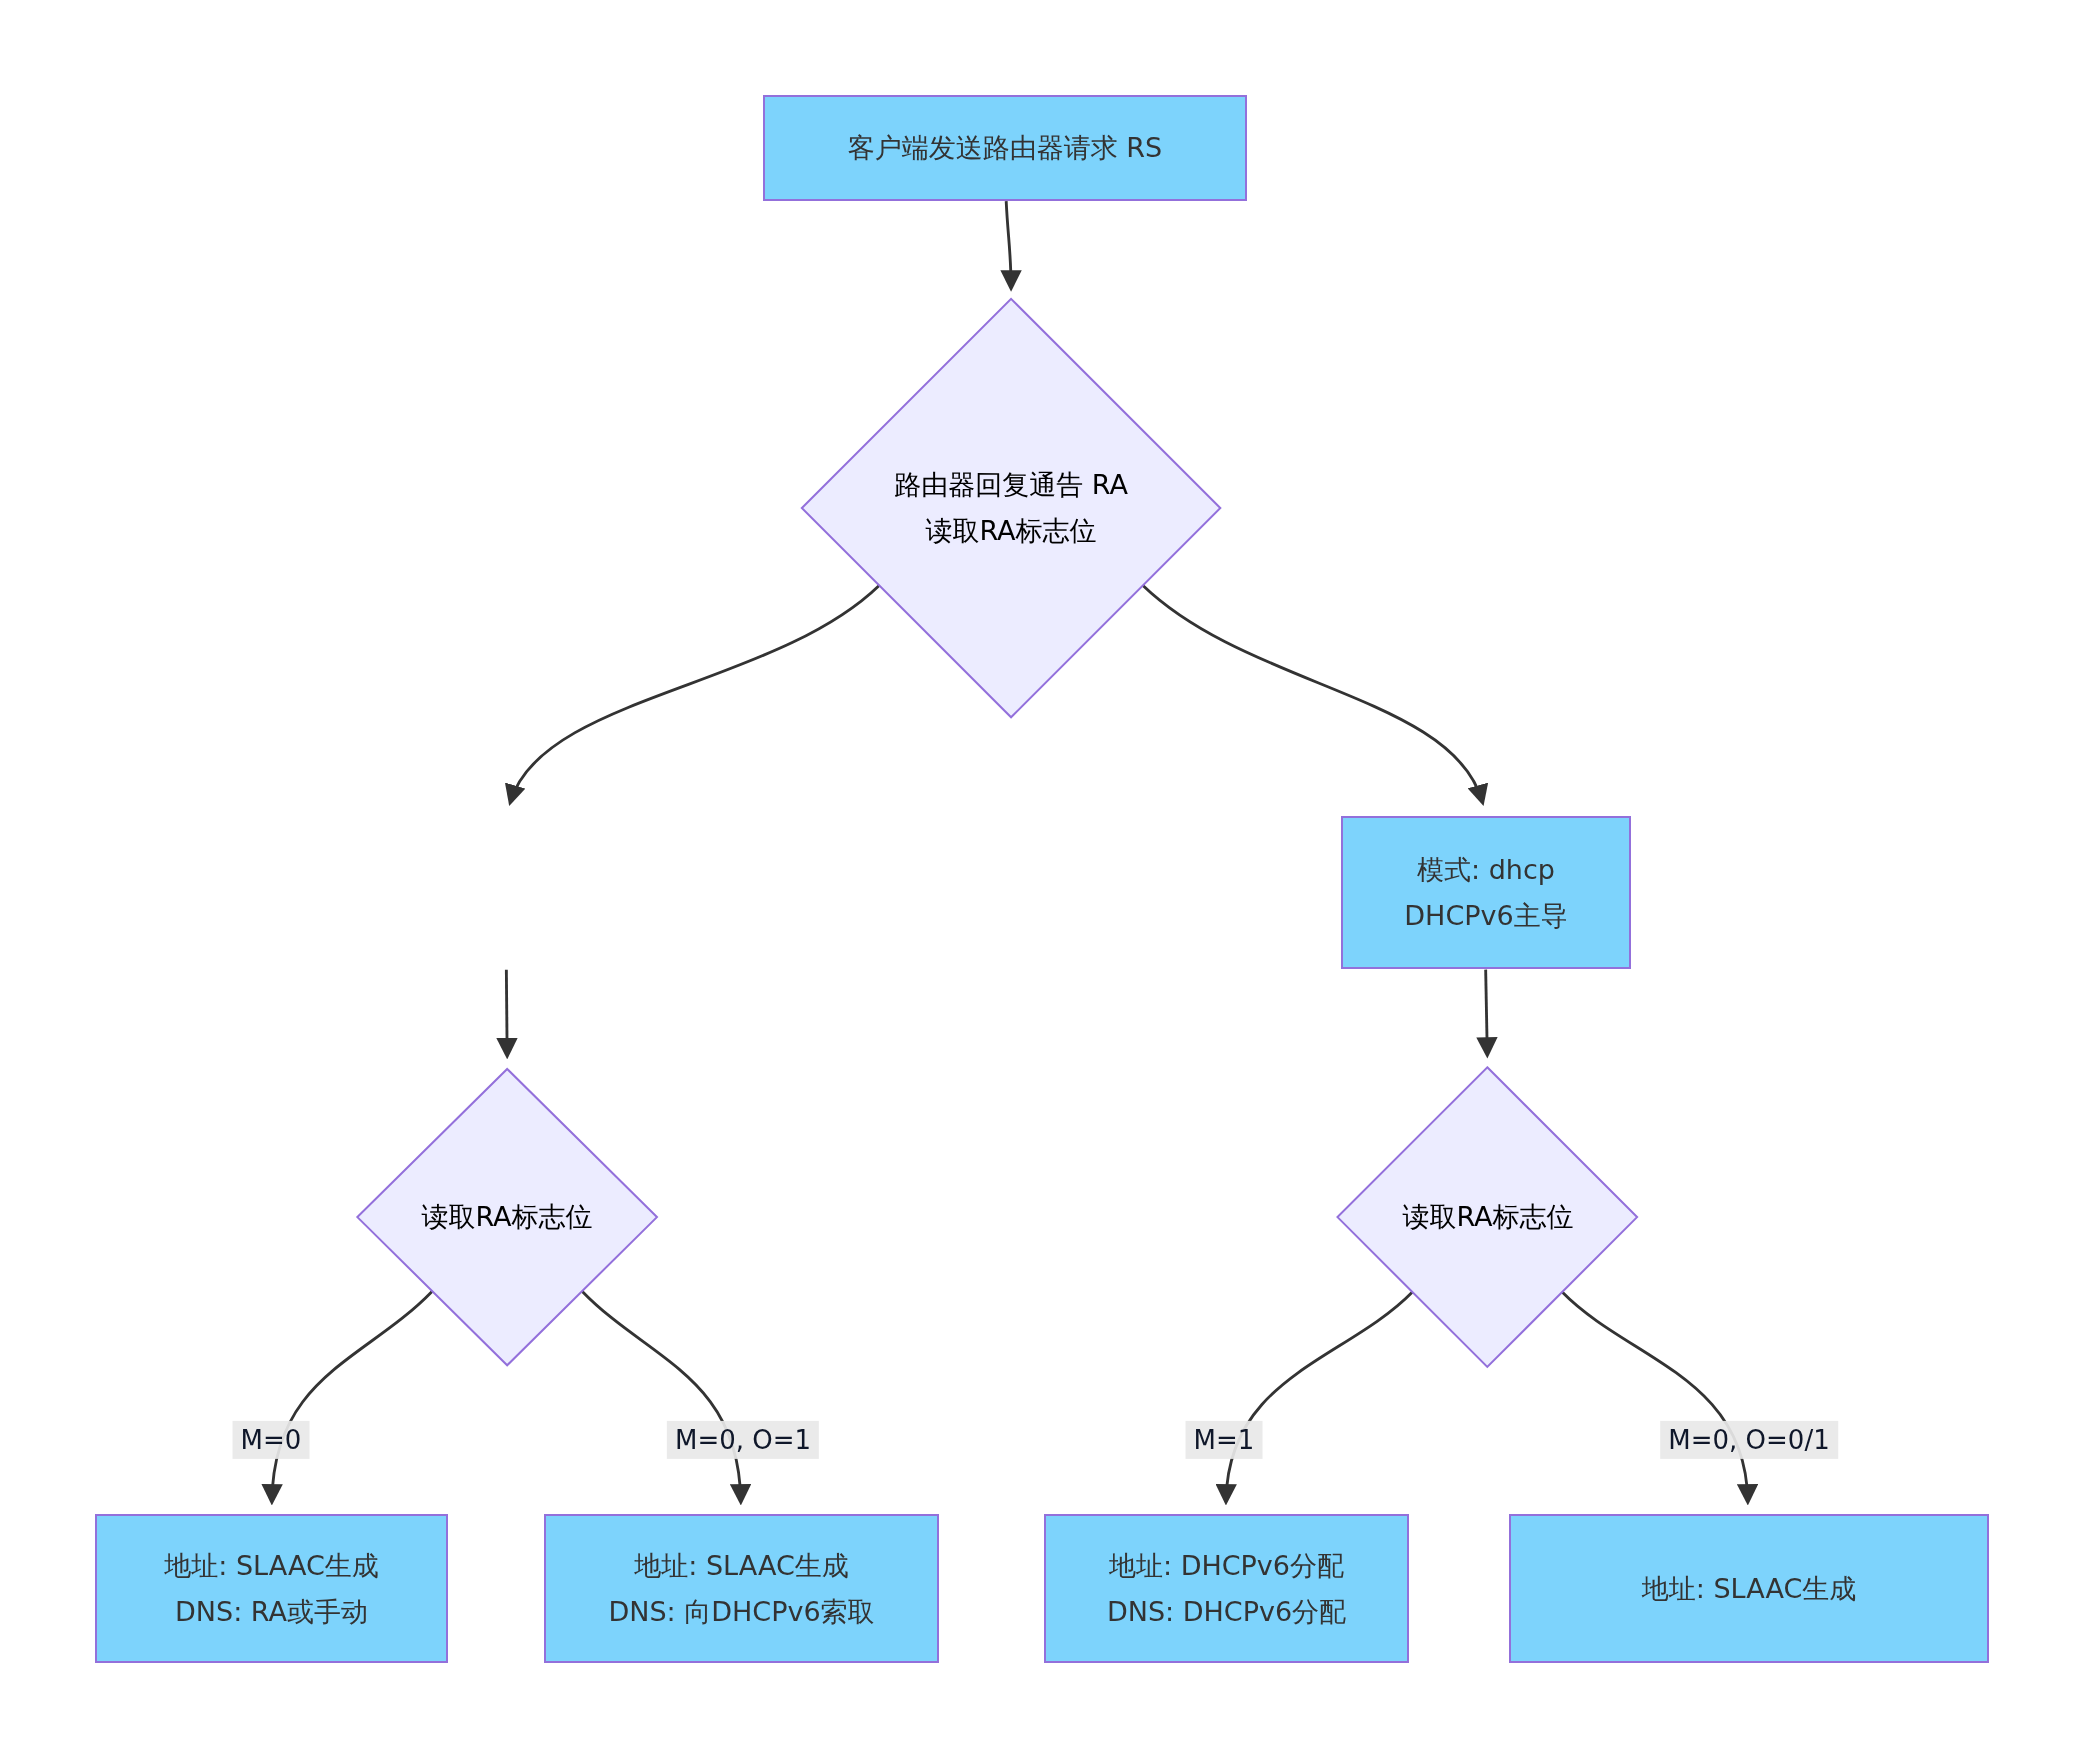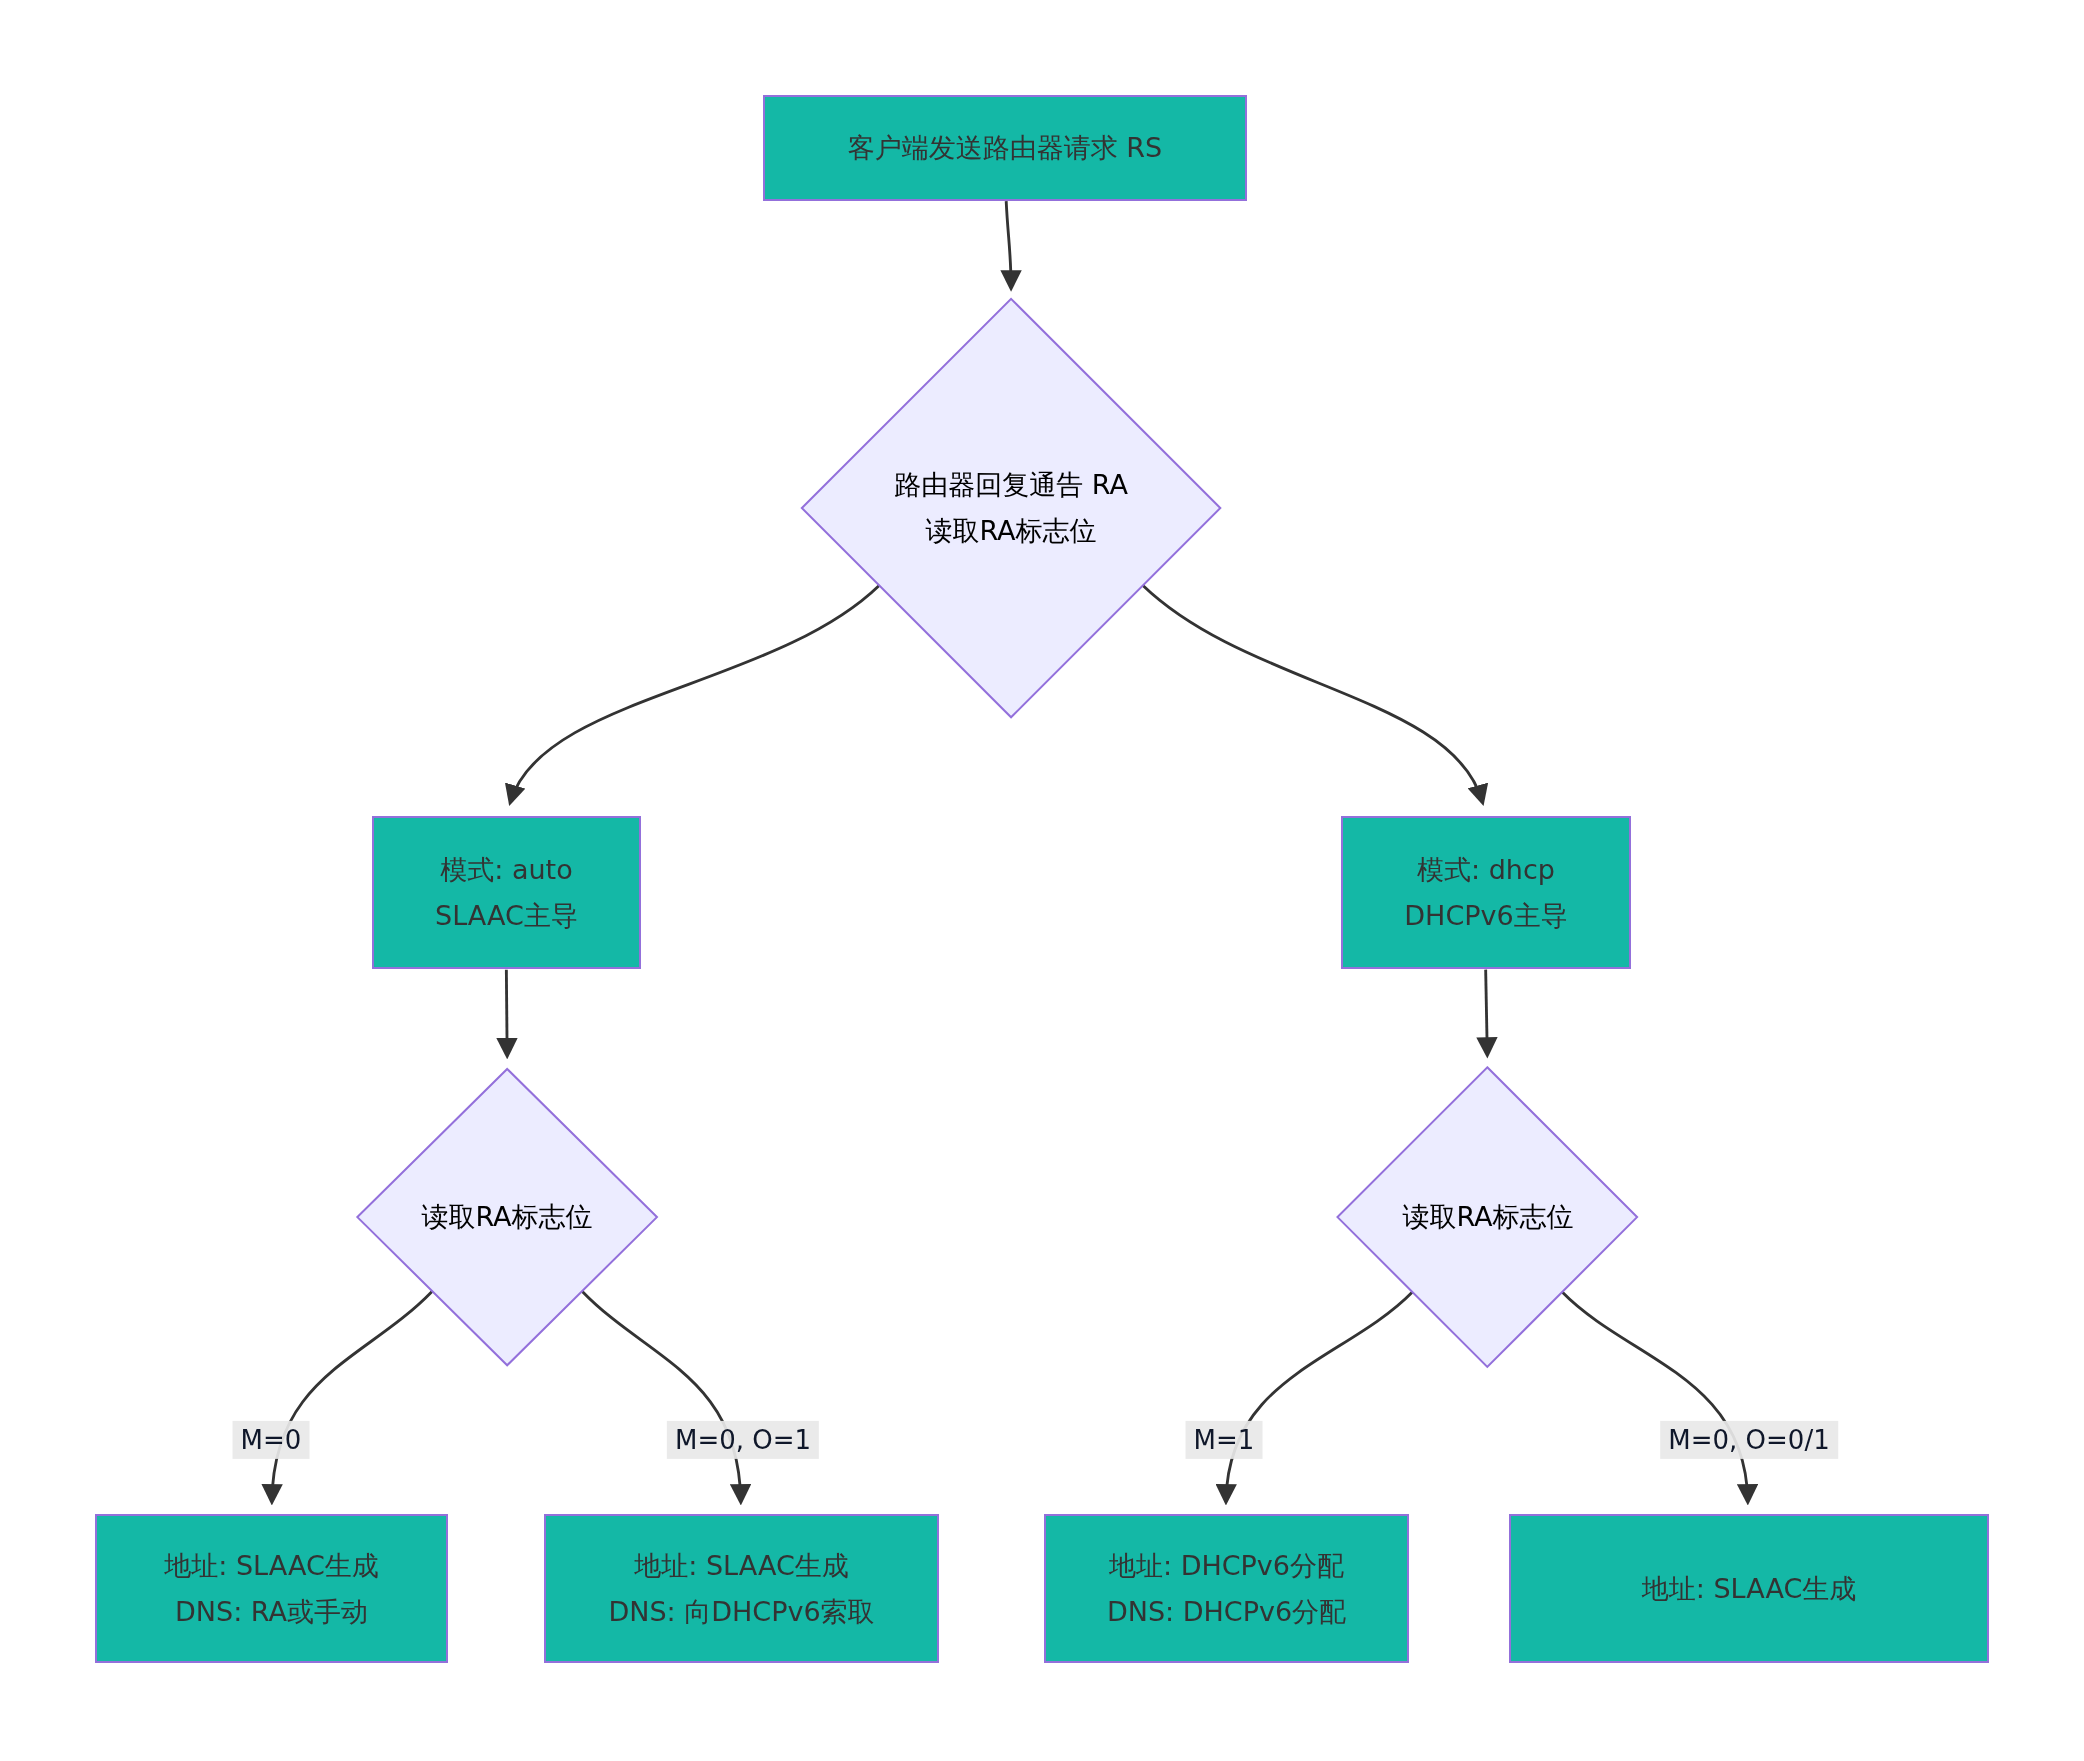--- a/index.html
+++ b/index.html
@@ -18,21 +18,21 @@
   }
   svg.layer {
     position: absolute;
     left: 0;
     top: 0;
     width: 2084px;
     height: 1761px;
   }
   .rect-node {
     position: absolute;
-    background: #14b8a6;
+    background: #7dd3fc;
     border: 2px solid #9370DB;
     box-sizing: border-box;
     display: flex;
     flex-direction: column;
     align-items: center;
     justify-content: center;
     text-align: center;
     font-size: 27px;
     line-height: 1.7;
     color: #333333;
@@ -81,24 +81,20 @@
 
     <polygon points="1242,367 1499,624 1242,881 985,624" fill="#ECECFF" stroke="#9370DB" stroke-width="2.5"></polygon>
     <polygon points="623,1313 807,1495 623,1677 439,1495" fill="#ECECFF" stroke="#9370DB" stroke-width="2.5"></polygon>
     <polygon points="1827,1311 2011,1495 1827,1679 1643,1495" fill="#ECECFF" stroke="#9370DB" stroke-width="2.5"></polygon>
   </svg>
 
   <div class="rect-node" style="left:763px; top:95px; width:484px; height:106px;">
     <span class="line">客户端发送路由器请求 RS</span>
   </div>
 
-  <div class="rect-node" style="left:372px; top:816px; width:269px; height:153px;">
-    <span class="line">模式: auto</span>
-    <span class="line">SLAAC主导</span>
-  </div>
 
   <div class="rect-node" style="left:1341px; top:816px; width:290px; height:153px;">
     <span class="line">模式: dhcp</span>
     <span class="line">DHCPv6主导</span>
   </div>
 
   <div class="rect-node" style="left:95px; top:1514px; width:353px; height:149px;">
     <span class="line">地址: SLAAC生成</span>
     <span class="line">DNS: RA或手动</span>
   </div>

